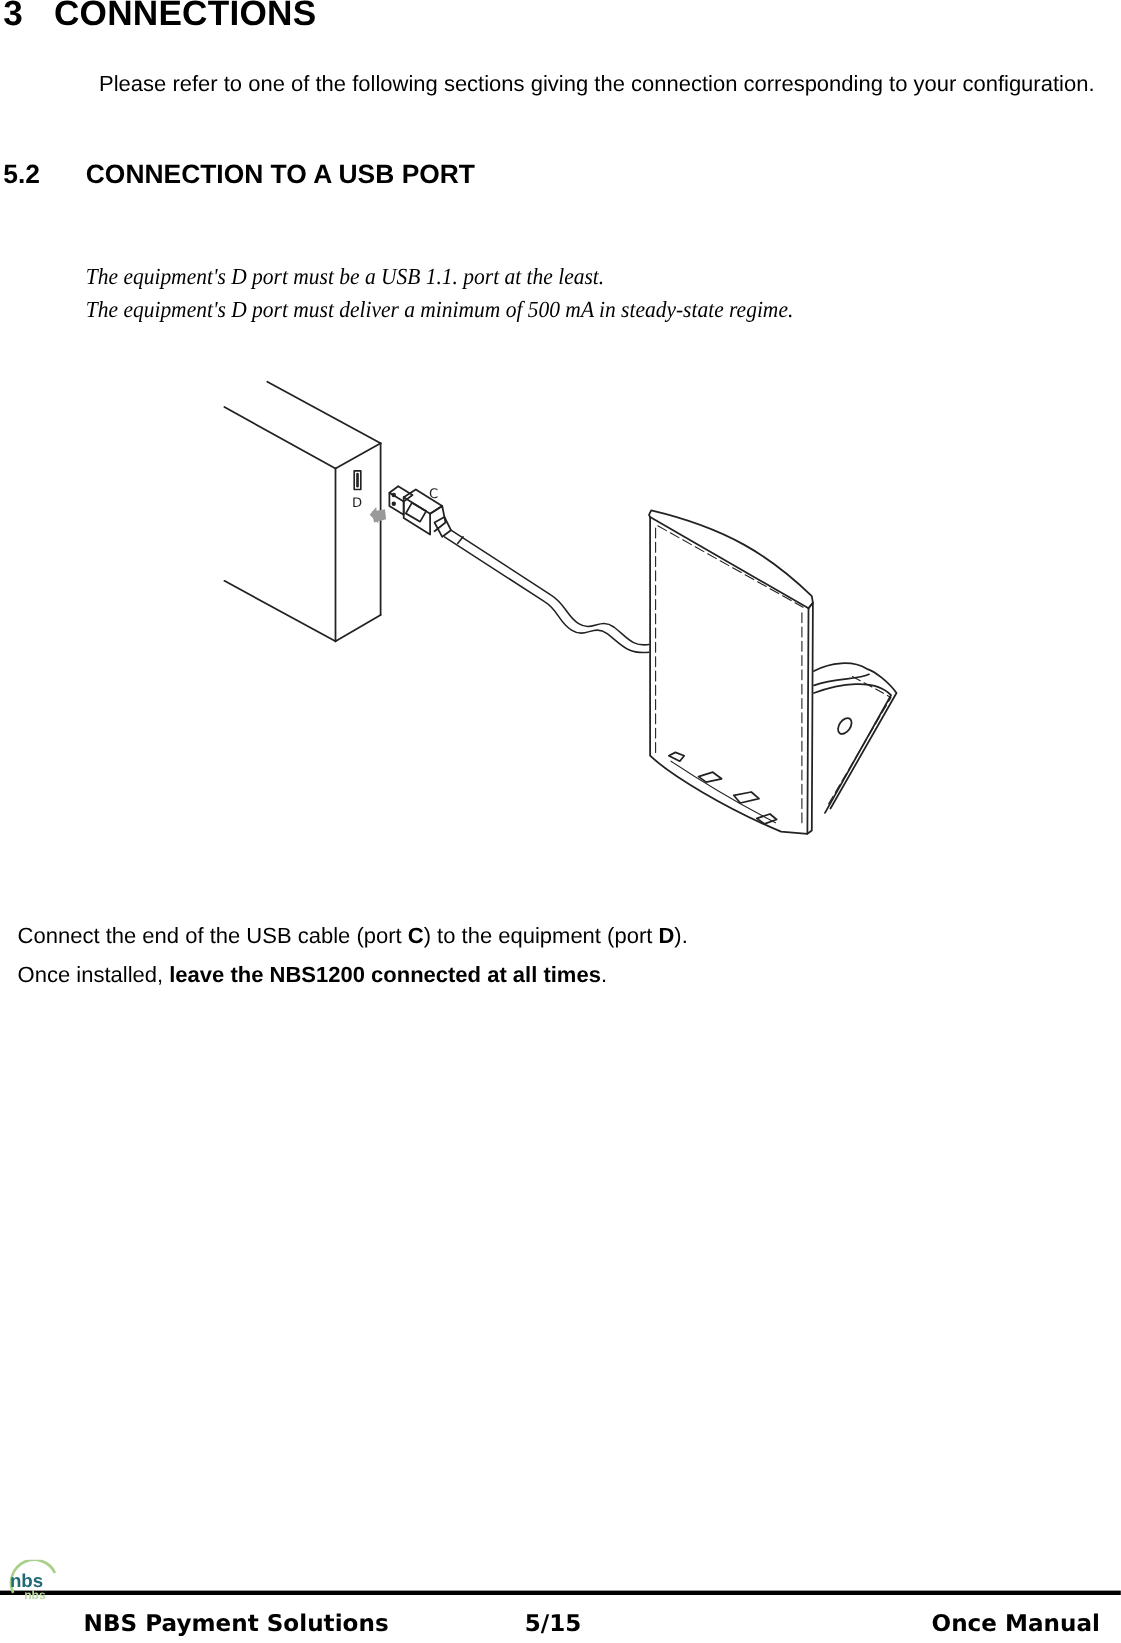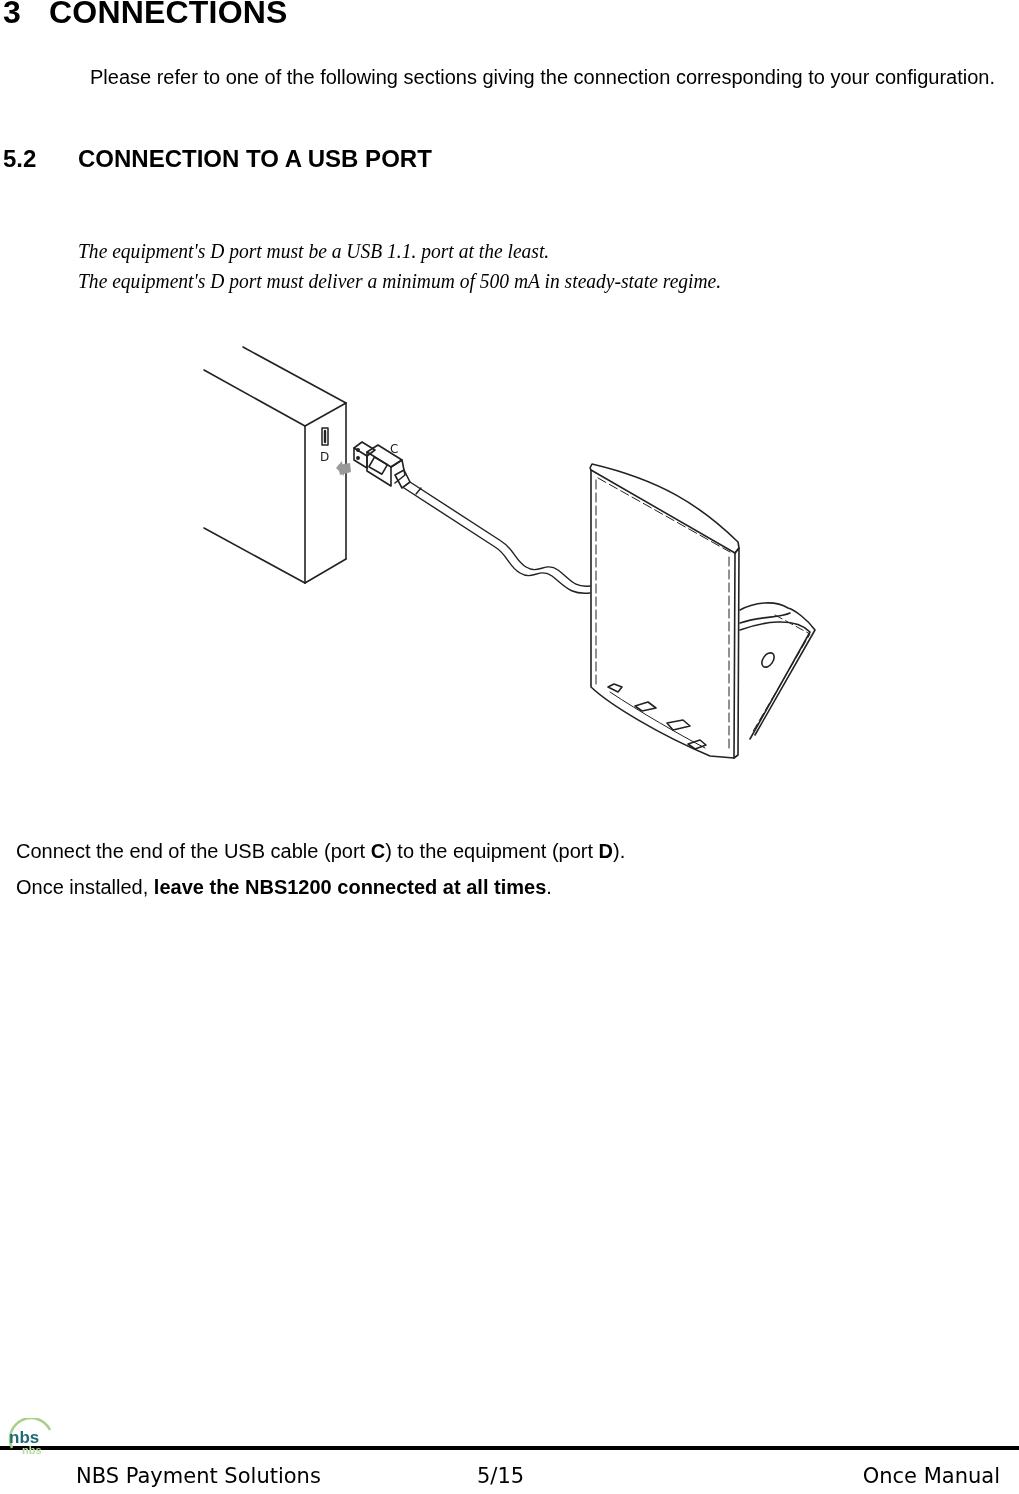--- a/index.html
+++ b/index.html
@@ -29,21 +29,21 @@
     .body-line {
       left: 4px; font-size: 20px; white-space: nowrap; margin-left: 12px;
     }
     .l1 { top: 840px; }
     .l2 { top: 876px; text-align: right; }
     .footer-rule {
       left: 0; top: 1446px; width: 1019px; height: 4px; background: #000;
     }
     .footer-logo { left: 6px; top: 1418px; width: 50px; height: 36px; text-decoration: underline; }
     .footer-text {
-      top: 1464px; font-family: "DejaVu Sans", sans-serif; font-size: 21px; white-space: nowrap;
+      top: 1464px; font-family: "DejaVu Sans", sans-serif; font-size: 21px; white-space: nowrap; font-weight: bold;
     }
     .f-company { left: 76px; }
     .f-page { left: 477px; }
     .f-doc { right: 19px; }
   </style>
 </head>
 <body>
 
 <div class="abs h1">
   <span class="num">3</span><span>CONNECTIONS</span>

